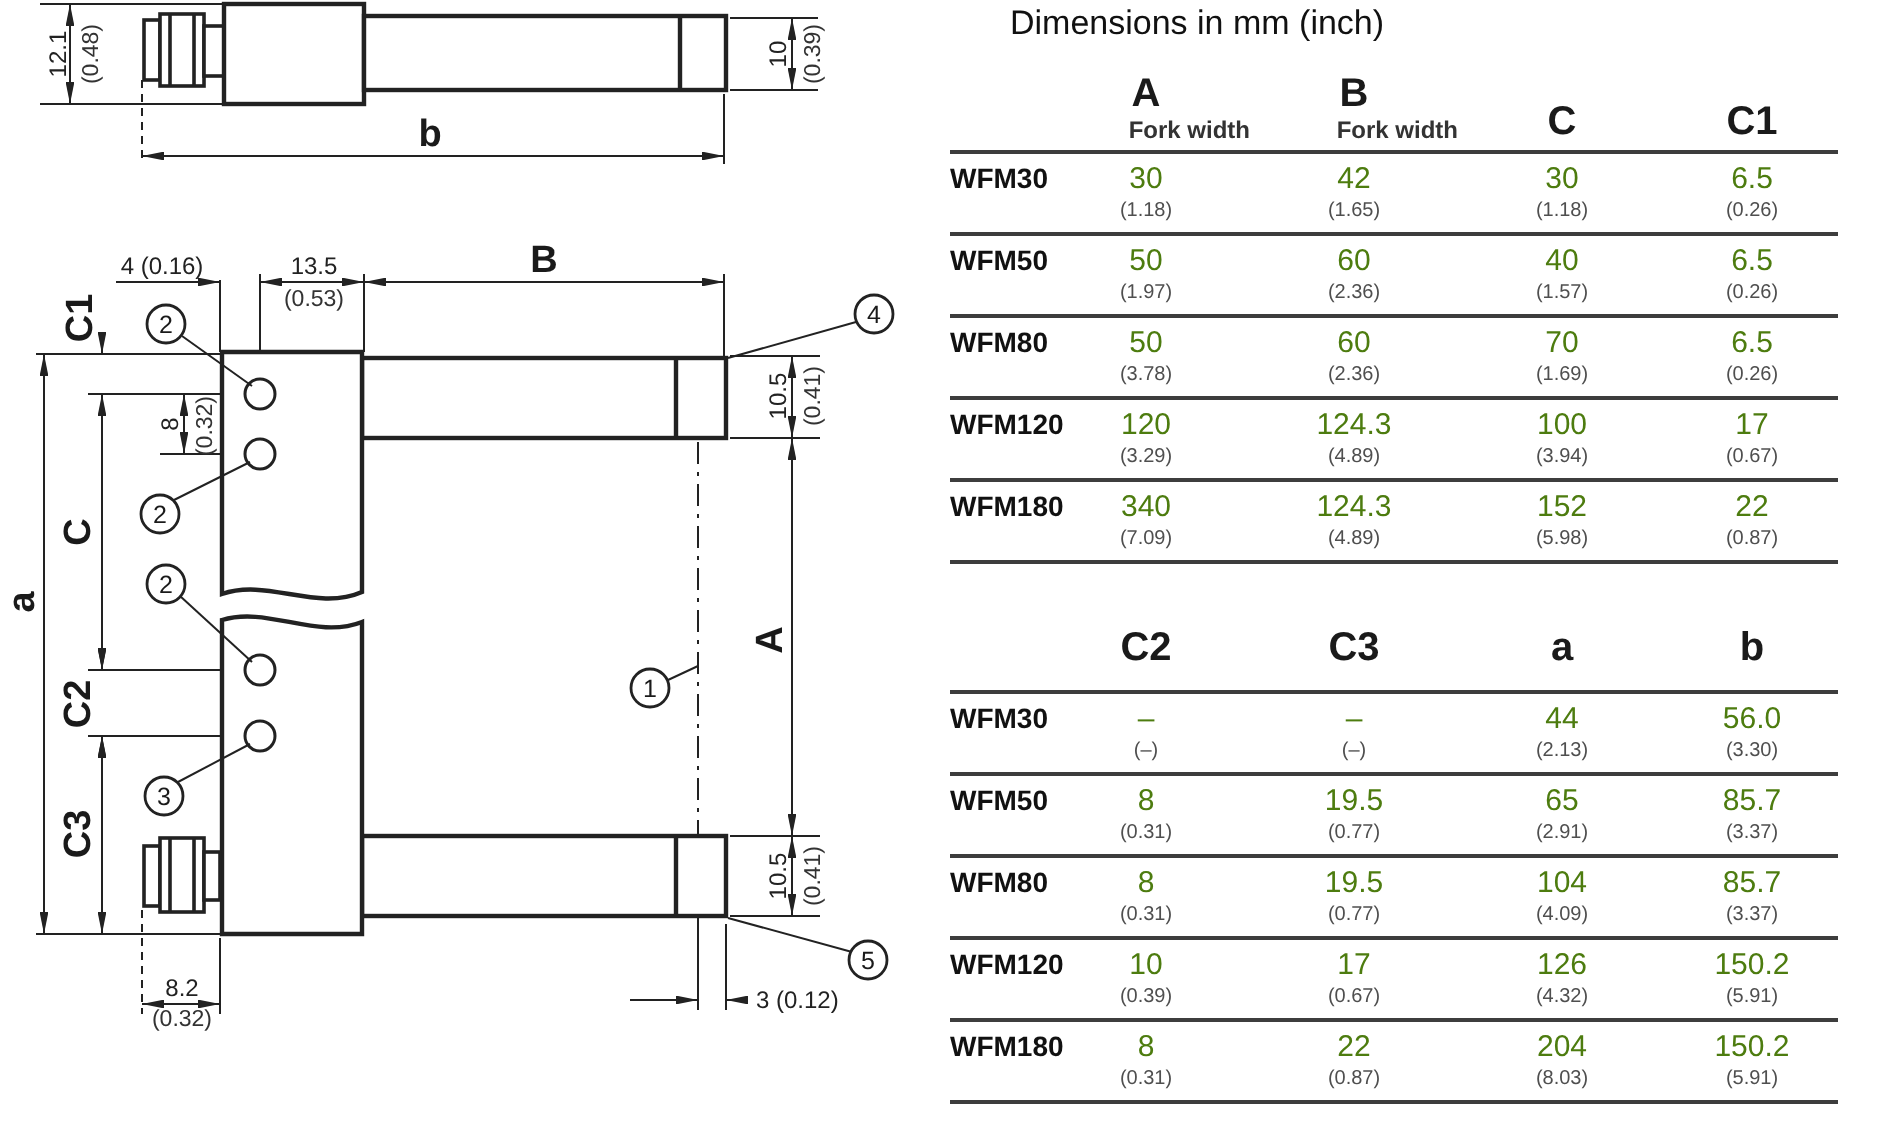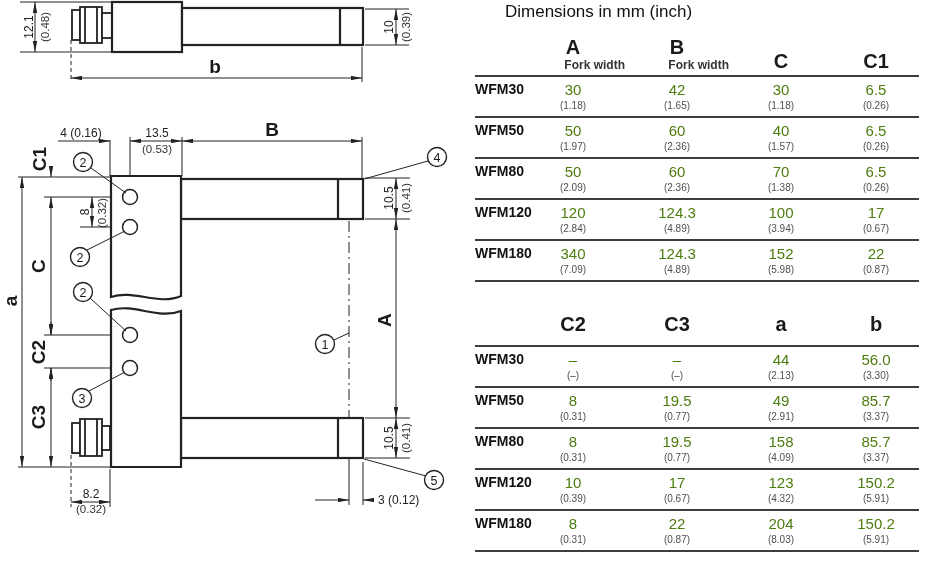--- a/index.html
+++ b/index.html
@@ -268,40 +268,40 @@
           </td>
           <td>
             <div class="mm">6.5</div>
             <div class="inch">(0.26)</div>
           </td>
         </tr>
         <tr>
           <td class="model">WFM80</td>
           <td>
             <div class="mm">50</div>
-            <div class="inch">(2.09)</div>
+            <div class="inch">(3.78)</div>
           </td>
           <td>
             <div class="mm">60</div>
             <div class="inch">(2.36)</div>
           </td>
           <td>
             <div class="mm">70</div>
-            <div class="inch">(1.38)</div>
+            <div class="inch">(1.69)</div>
           </td>
           <td>
             <div class="mm">6.5</div>
             <div class="inch">(0.26)</div>
           </td>
         </tr>
         <tr>
           <td class="model">WFM120</td>
           <td>
             <div class="mm">120</div>
-            <div class="inch">(2.84)</div>
+            <div class="inch">(3.29)</div>
           </td>
           <td>
             <div class="mm">124.3</div>
             <div class="inch">(4.89)</div>
           </td>
           <td>
             <div class="mm">100</div>
             <div class="inch">(3.94)</div>
           </td>
           <td>
@@ -380,59 +380,59 @@
           <td class="model">WFM50</td>
           <td>
             <div class="mm">8</div>
             <div class="inch">(0.31)</div>
           </td>
           <td>
             <div class="mm">19.5</div>
             <div class="inch">(0.77)</div>
           </td>
           <td>
-            <div class="mm">49</div>
+            <div class="mm">65</div>
             <div class="inch">(2.91)</div>
           </td>
           <td>
             <div class="mm">85.7</div>
             <div class="inch">(3.37)</div>
           </td>
         </tr>
         <tr>
           <td class="model">WFM80</td>
           <td>
             <div class="mm">8</div>
             <div class="inch">(0.31)</div>
           </td>
           <td>
             <div class="mm">19.5</div>
             <div class="inch">(0.77)</div>
           </td>
           <td>
-            <div class="mm">158</div>
+            <div class="mm">104</div>
             <div class="inch">(4.09)</div>
           </td>
           <td>
             <div class="mm">85.7</div>
             <div class="inch">(3.37)</div>
           </td>
         </tr>
         <tr>
           <td class="model">WFM120</td>
           <td>
             <div class="mm">10</div>
             <div class="inch">(0.39)</div>
           </td>
           <td>
             <div class="mm">17</div>
             <div class="inch">(0.67)</div>
           </td>
           <td>
-            <div class="mm">123</div>
+            <div class="mm">126</div>
             <div class="inch">(4.32)</div>
           </td>
           <td>
             <div class="mm">150.2</div>
             <div class="inch">(5.91)</div>
           </td>
         </tr>
         <tr>
           <td class="model">WFM180</td>
           <td>

